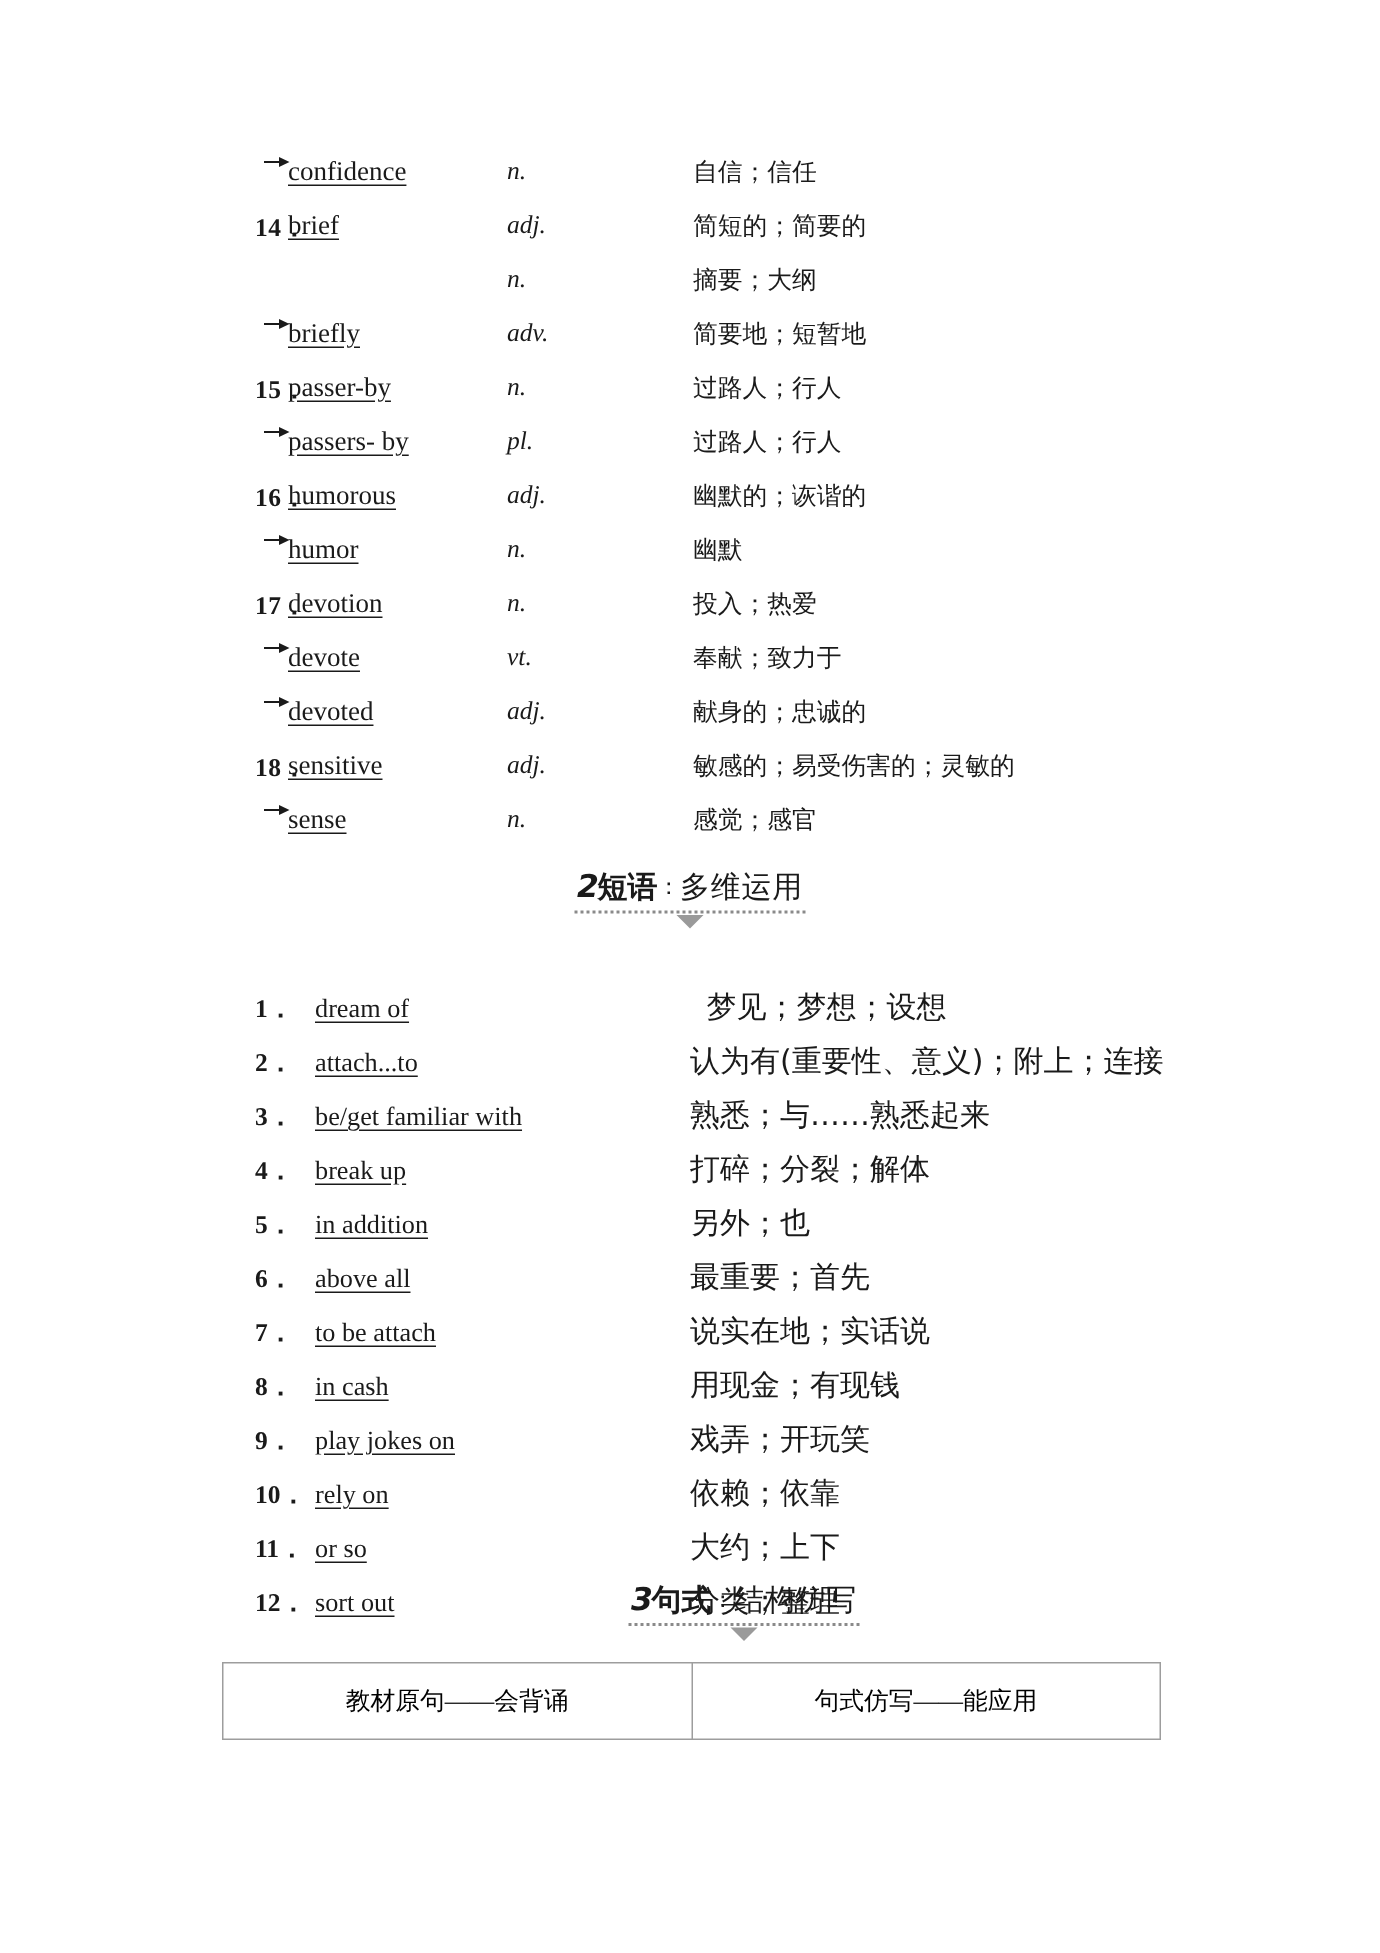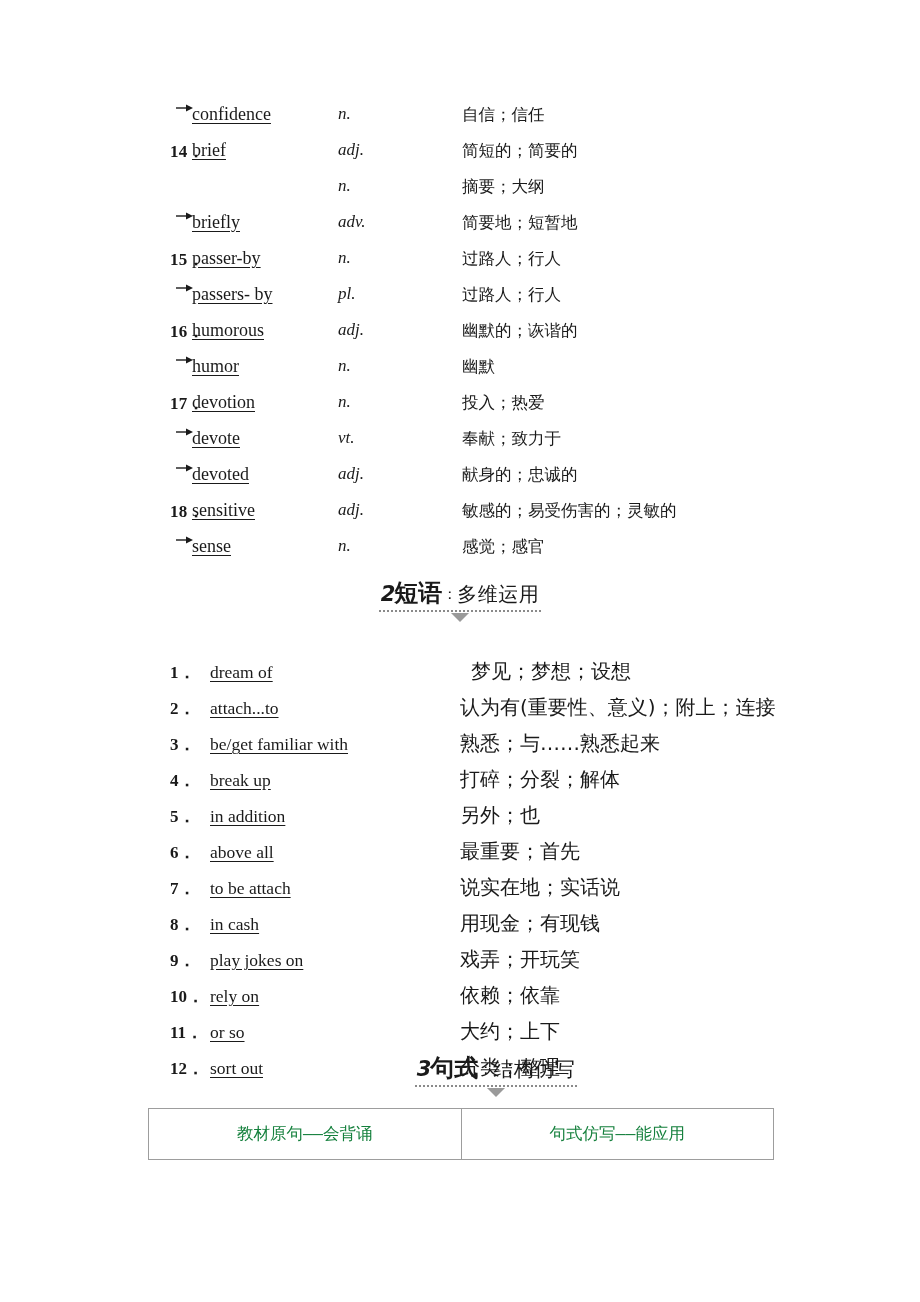--- a/index.html
+++ b/index.html
@@ -93,21 +93,21 @@
   .banner .bnum {
     font-family: "DejaVu Sans", sans-serif;
     font-weight: bold;
     font-size: 21px;
     font-style: italic;
     letter-spacing: -1px;
   }
   .banner .bmain {
     font-family: Liberation Serif, serif;
     font-weight: bold;
-    font-size: 24px;
+    font-size: 20px;
     letter-spacing: 0px;
     margin-top: 28px;
   }
   .banner .bsep {
     font-family: "DejaVu Sans", sans-serif;
     font-size: 15px;
     position: relative;
     top: -2px;
   }
   .banner .bsub {
@@ -166,23 +166,23 @@
     top: 1108px;
     width: 626px;
     border-collapse: collapse;
     table-layout: fixed;
   }
   .sent-table td {
     border: 1px solid #9d9d9d;
     height: 48px;
     text-align: center;
     vertical-align: middle;
-    font-family: Liberation Mono, monospace;
+    font-family: Liberation Serif, serif;
     font-size: 16.5px;
-    color: #15803d;
+    color: #000000;
   }
 </style>
 </head>
 <body>
 
 <div class="page">
 
   <div class="vocab-list">
       <div class="vrow">
         <span class="arrow">

